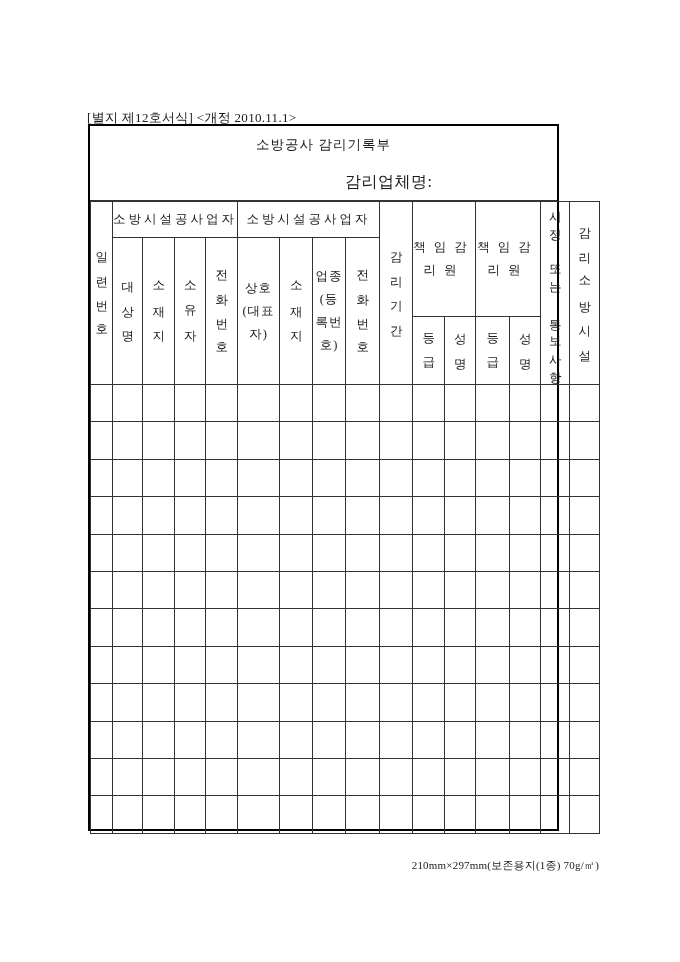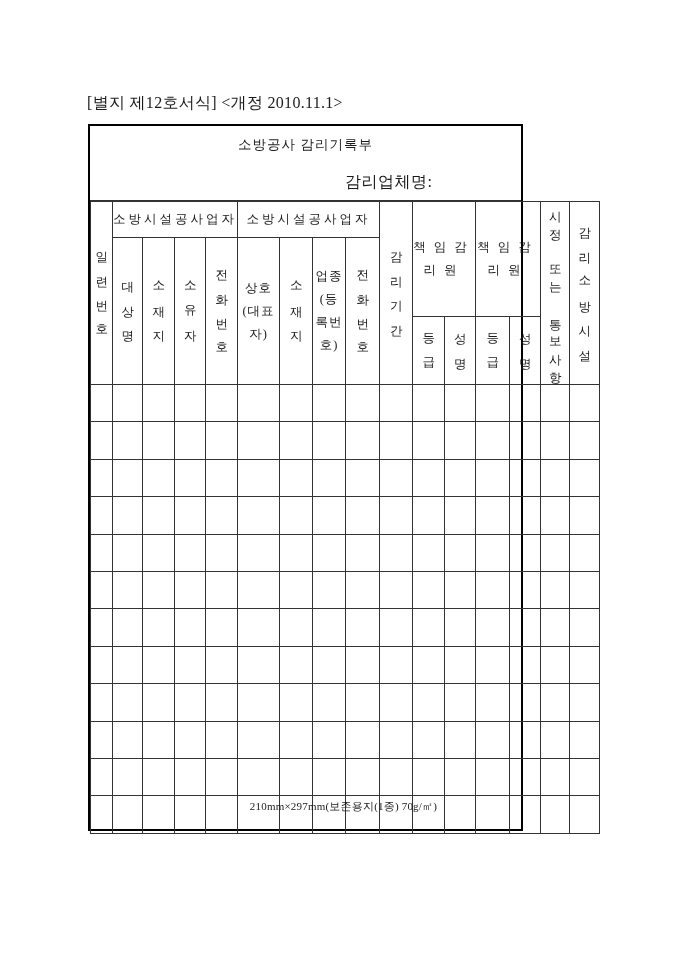--- a/index.html
+++ b/index.html
@@ -5,28 +5,28 @@
   * { margin: 0; padding: 0; box-sizing: border-box; }
   html, body { width: 680px; height: 962px; }
   body {
     position: relative;
     background: #ffffff;
     color: #1a1a1a;
     font-family: "Liberation Serif", "DejaVu Serif", serif;
   }
   .form-ref {
     position: absolute;
-    left: 87px; top: 93px;
-    font-size: 16px;
+    left: 87px; top: 109px;
+    font-size: 13px;
     letter-spacing: 0.3px;
   }
   .sheet {
     position: absolute;
     left: 88px; top: 124px;
-    width: 435px; height: 707px;
+    width: 471px; height: 707px;
     border: 2px solid #000;
     background: #fff;
   }
   .title-block {
     position: relative;
     height: 75px;
     border-bottom: 1px solid #333;
   }
   .form-title {
     text-align: center;
@@ -69,23 +69,23 @@
   .h { letter-spacing: 3px; white-space: nowrap; }
   .pre {
     display: inline-block;
     white-space: pre-line;
     line-height: 23px;
     letter-spacing: 1px;
   }
   .pre.wide { letter-spacing: 8px; text-align: center; }
   .footer-spec {
     position: absolute;
-    left: 88px; top: 799px;
+    left: 88px; top: 858px;
     width: 511px;
-    text-align: center;
+    text-align: right;
     font-size: 11px;
     letter-spacing: 0.2px;
   }
 </style>
 </head>
 <body>
 
 <div class="form-ref">[별지 제12호서식] &lt;개정 2010.11.1&gt;</div>
 
 <div class="sheet">

